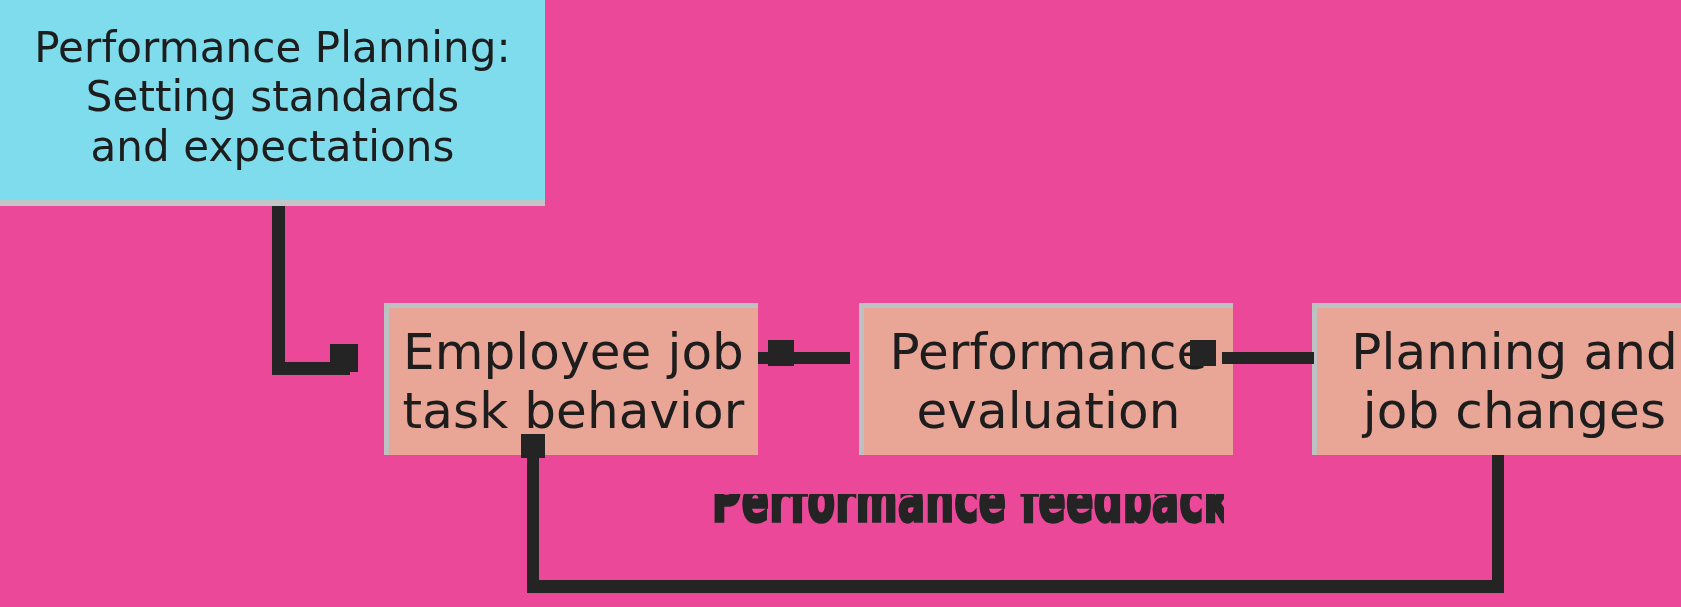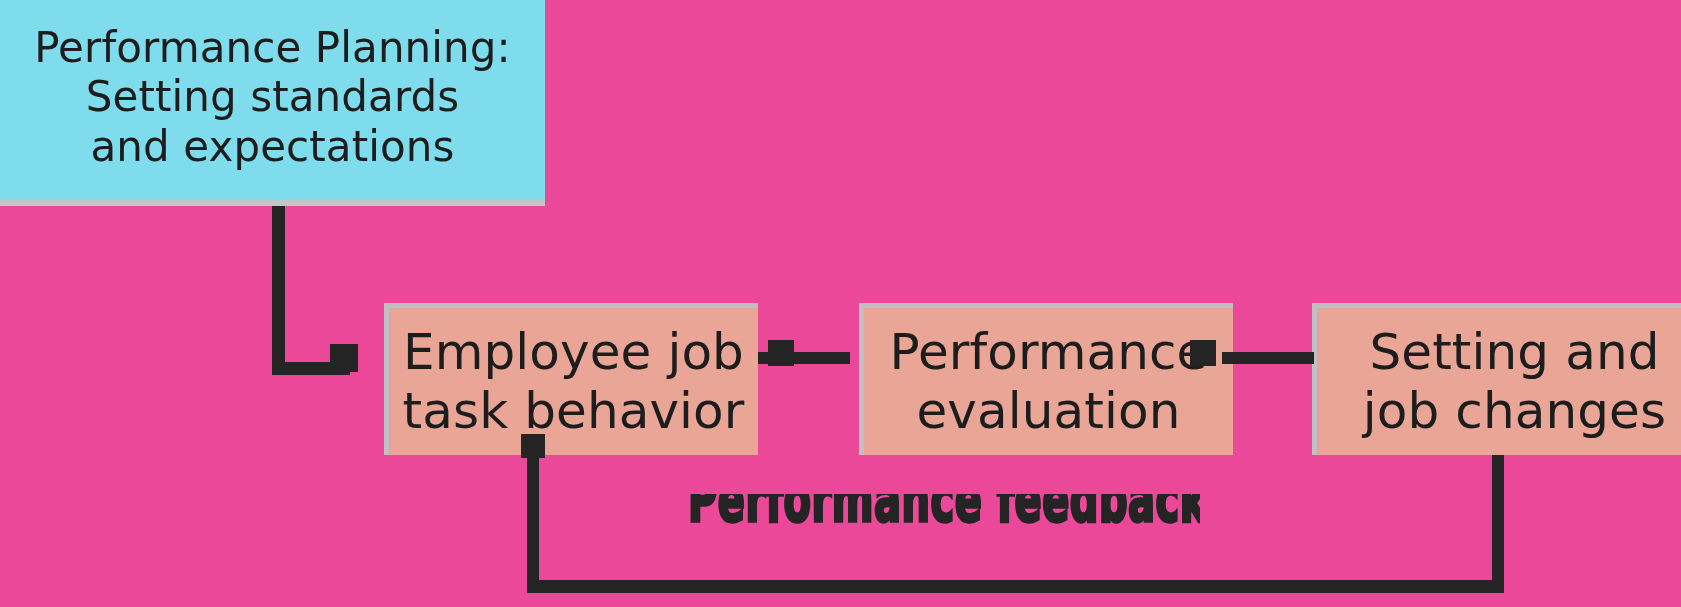--- a/index.html
+++ b/index.html
@@ -100,21 +100,21 @@
 
   
   #seg-fb-down  { left: 1492px; top: 455px; width: 12px; height: 137px; }
   #seg-fb-left  { left: 527px;  top: 580px; width: 977px; height: 13px; }
   #seg-fb-up    { left: 527px;  top: 443px; width: 12px; height: 150px; }
   #head-fb      { left: 521px;  top: 434px; width: 24px; height: 24px; }
 
   
   #feedback-caption {
     position: absolute;
-    left: 688px;
+    left: 712px;
     top: 494px;
     width: 512px;
     height: 52px;
     overflow: hidden;
     color: #242424;
     font-weight: 700;
     font-size: 40px;
     letter-spacing: 0.5px;
     white-space: nowrap;
     line-height: 1;
@@ -145,21 +145,21 @@
     <span class="node-label">Employee job
 task behavior</span>
   </div>
 
   <div class="node node-salmon" id="node-evaluation">
     <span class="node-label">Performance
 evaluation</span>
   </div>
 
   <div class="node node-salmon" id="node-rewards">
-    <span class="node-label">Setting and
+    <span class="node-label">Planning and
 job changes</span>
   </div>
 
   <div class="seg" id="seg-plan-down"></div>
   <div class="seg" id="seg-plan-right"></div>
   <div class="arrow-head" id="head-plan"></div>
 
   <div class="seg" id="seg-be-ev"></div>
   <div class="arrow-head" id="head-be-ev"></div>
 

